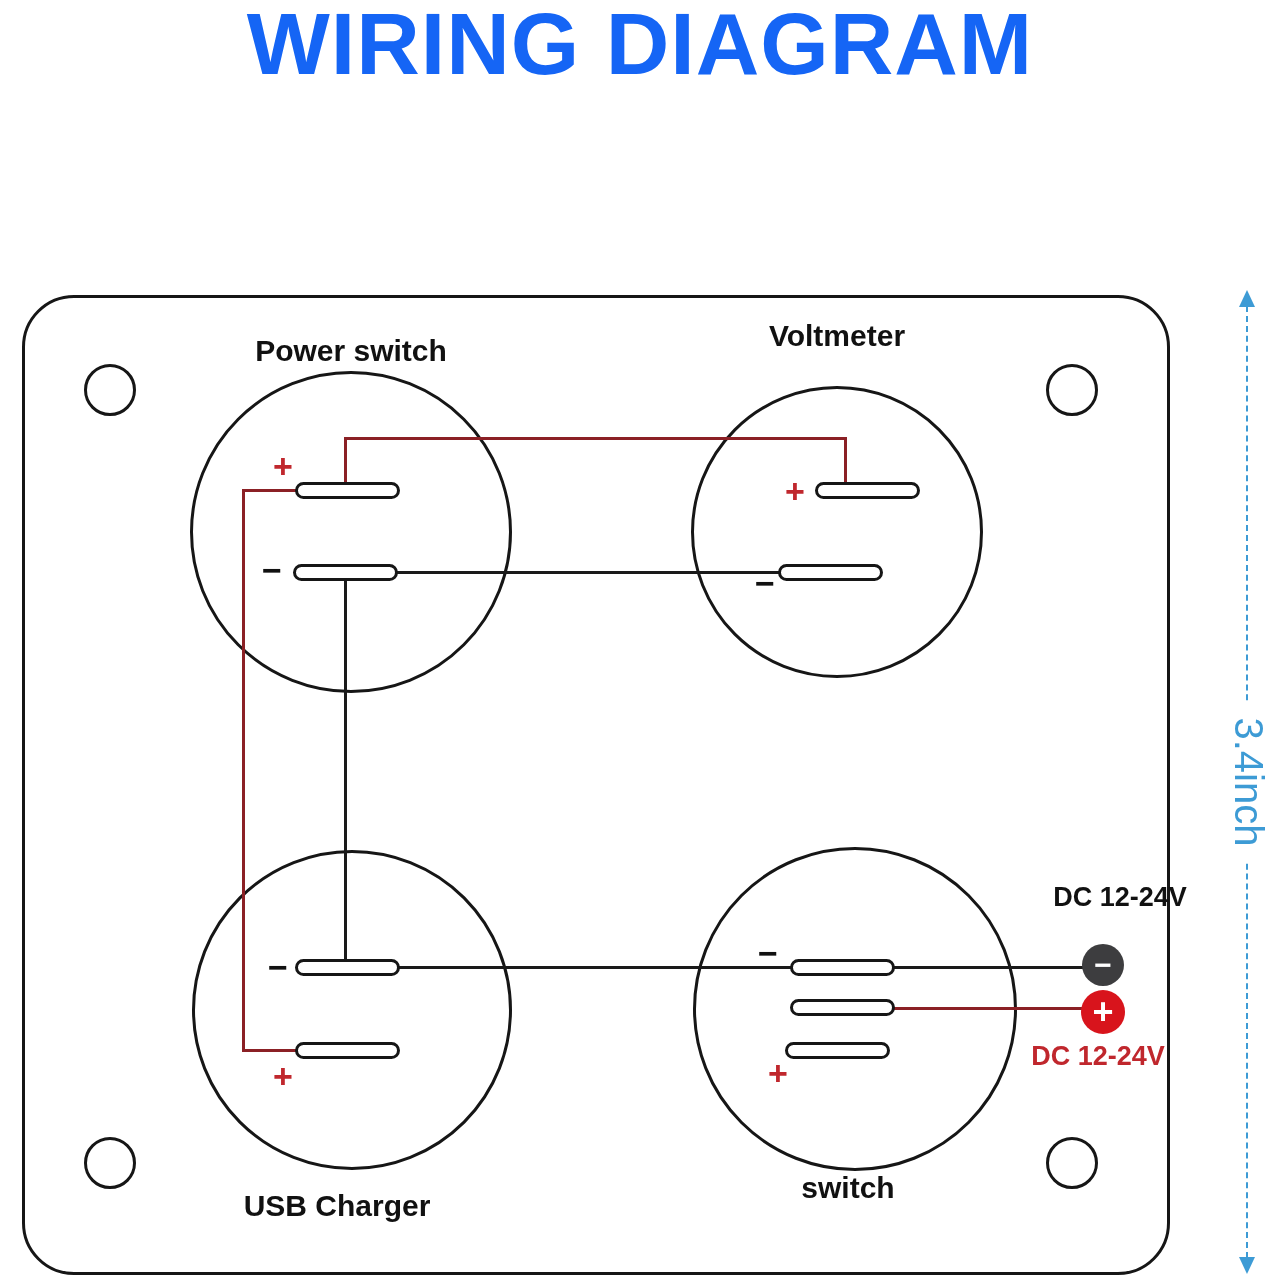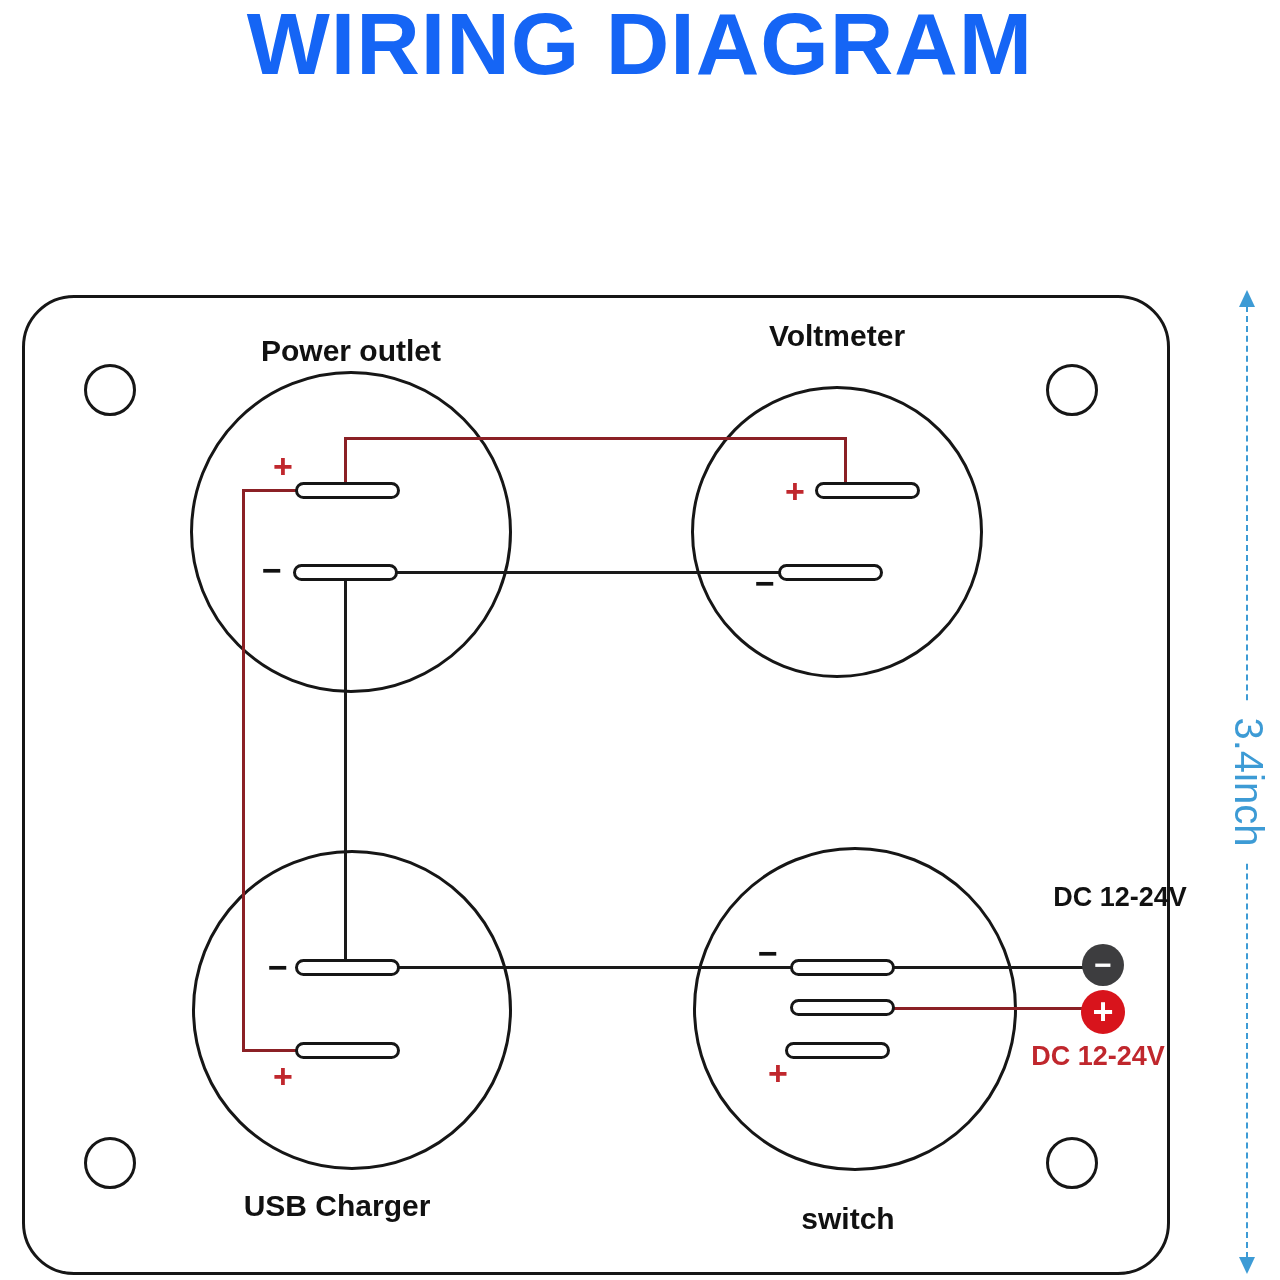--- a/index.html
+++ b/index.html
@@ -85,24 +85,24 @@
     <div class="arrow arrow-down"></div>
     <div class="dim-label">3.4inch</div>
   </div>
 
   <div class="panel"></div>
   <div class="hole" style="left:84px;top:364px;"></div>
   <div class="hole" style="left:1046px;top:364px;"></div>
   <div class="hole" style="left:84px;top:1137px;"></div>
   <div class="hole" style="left:1046px;top:1137px;"></div>
 
-  <div class="comp-label" style="left:351px;top:351px;">Power outlet</div>
+  <div class="comp-label" style="left:351px;top:351px;">Power switch</div>
   <div class="comp-label" style="left:837px;top:328px;margin-top:8px;">Voltmeter</div>
   <div class="comp-label" style="left:337px;top:1206px;">USB Charger</div>
-  <div class="comp-label" style="left:848px;top:1219px;">switch</div>
+  <div class="comp-label" style="left:848px;top:1188px;">switch</div>
 
   <div class="comp-circle" style="left:190px;top:371px;width:322px;height:322px;"></div>
   <div class="comp-circle" style="left:691px;top:386px;width:292px;height:292px;"></div>
   <div class="comp-circle" style="left:192px;top:850px;width:320px;height:320px;"></div>
   <div class="comp-circle" style="left:693px;top:847px;width:324px;height:324px;"></div>
 
   <div class="wire pos" style="left:344px;top:437px;width:3px;height:52px;"></div>
   <div class="wire pos" style="left:344px;top:437px;width:503px;height:3px;"></div>
   <div class="wire pos" style="left:844px;top:437px;width:3px;height:52px;"></div>
   <div class="wire neg" style="left:346px;top:571px;width:485px;height:3px;"></div>

